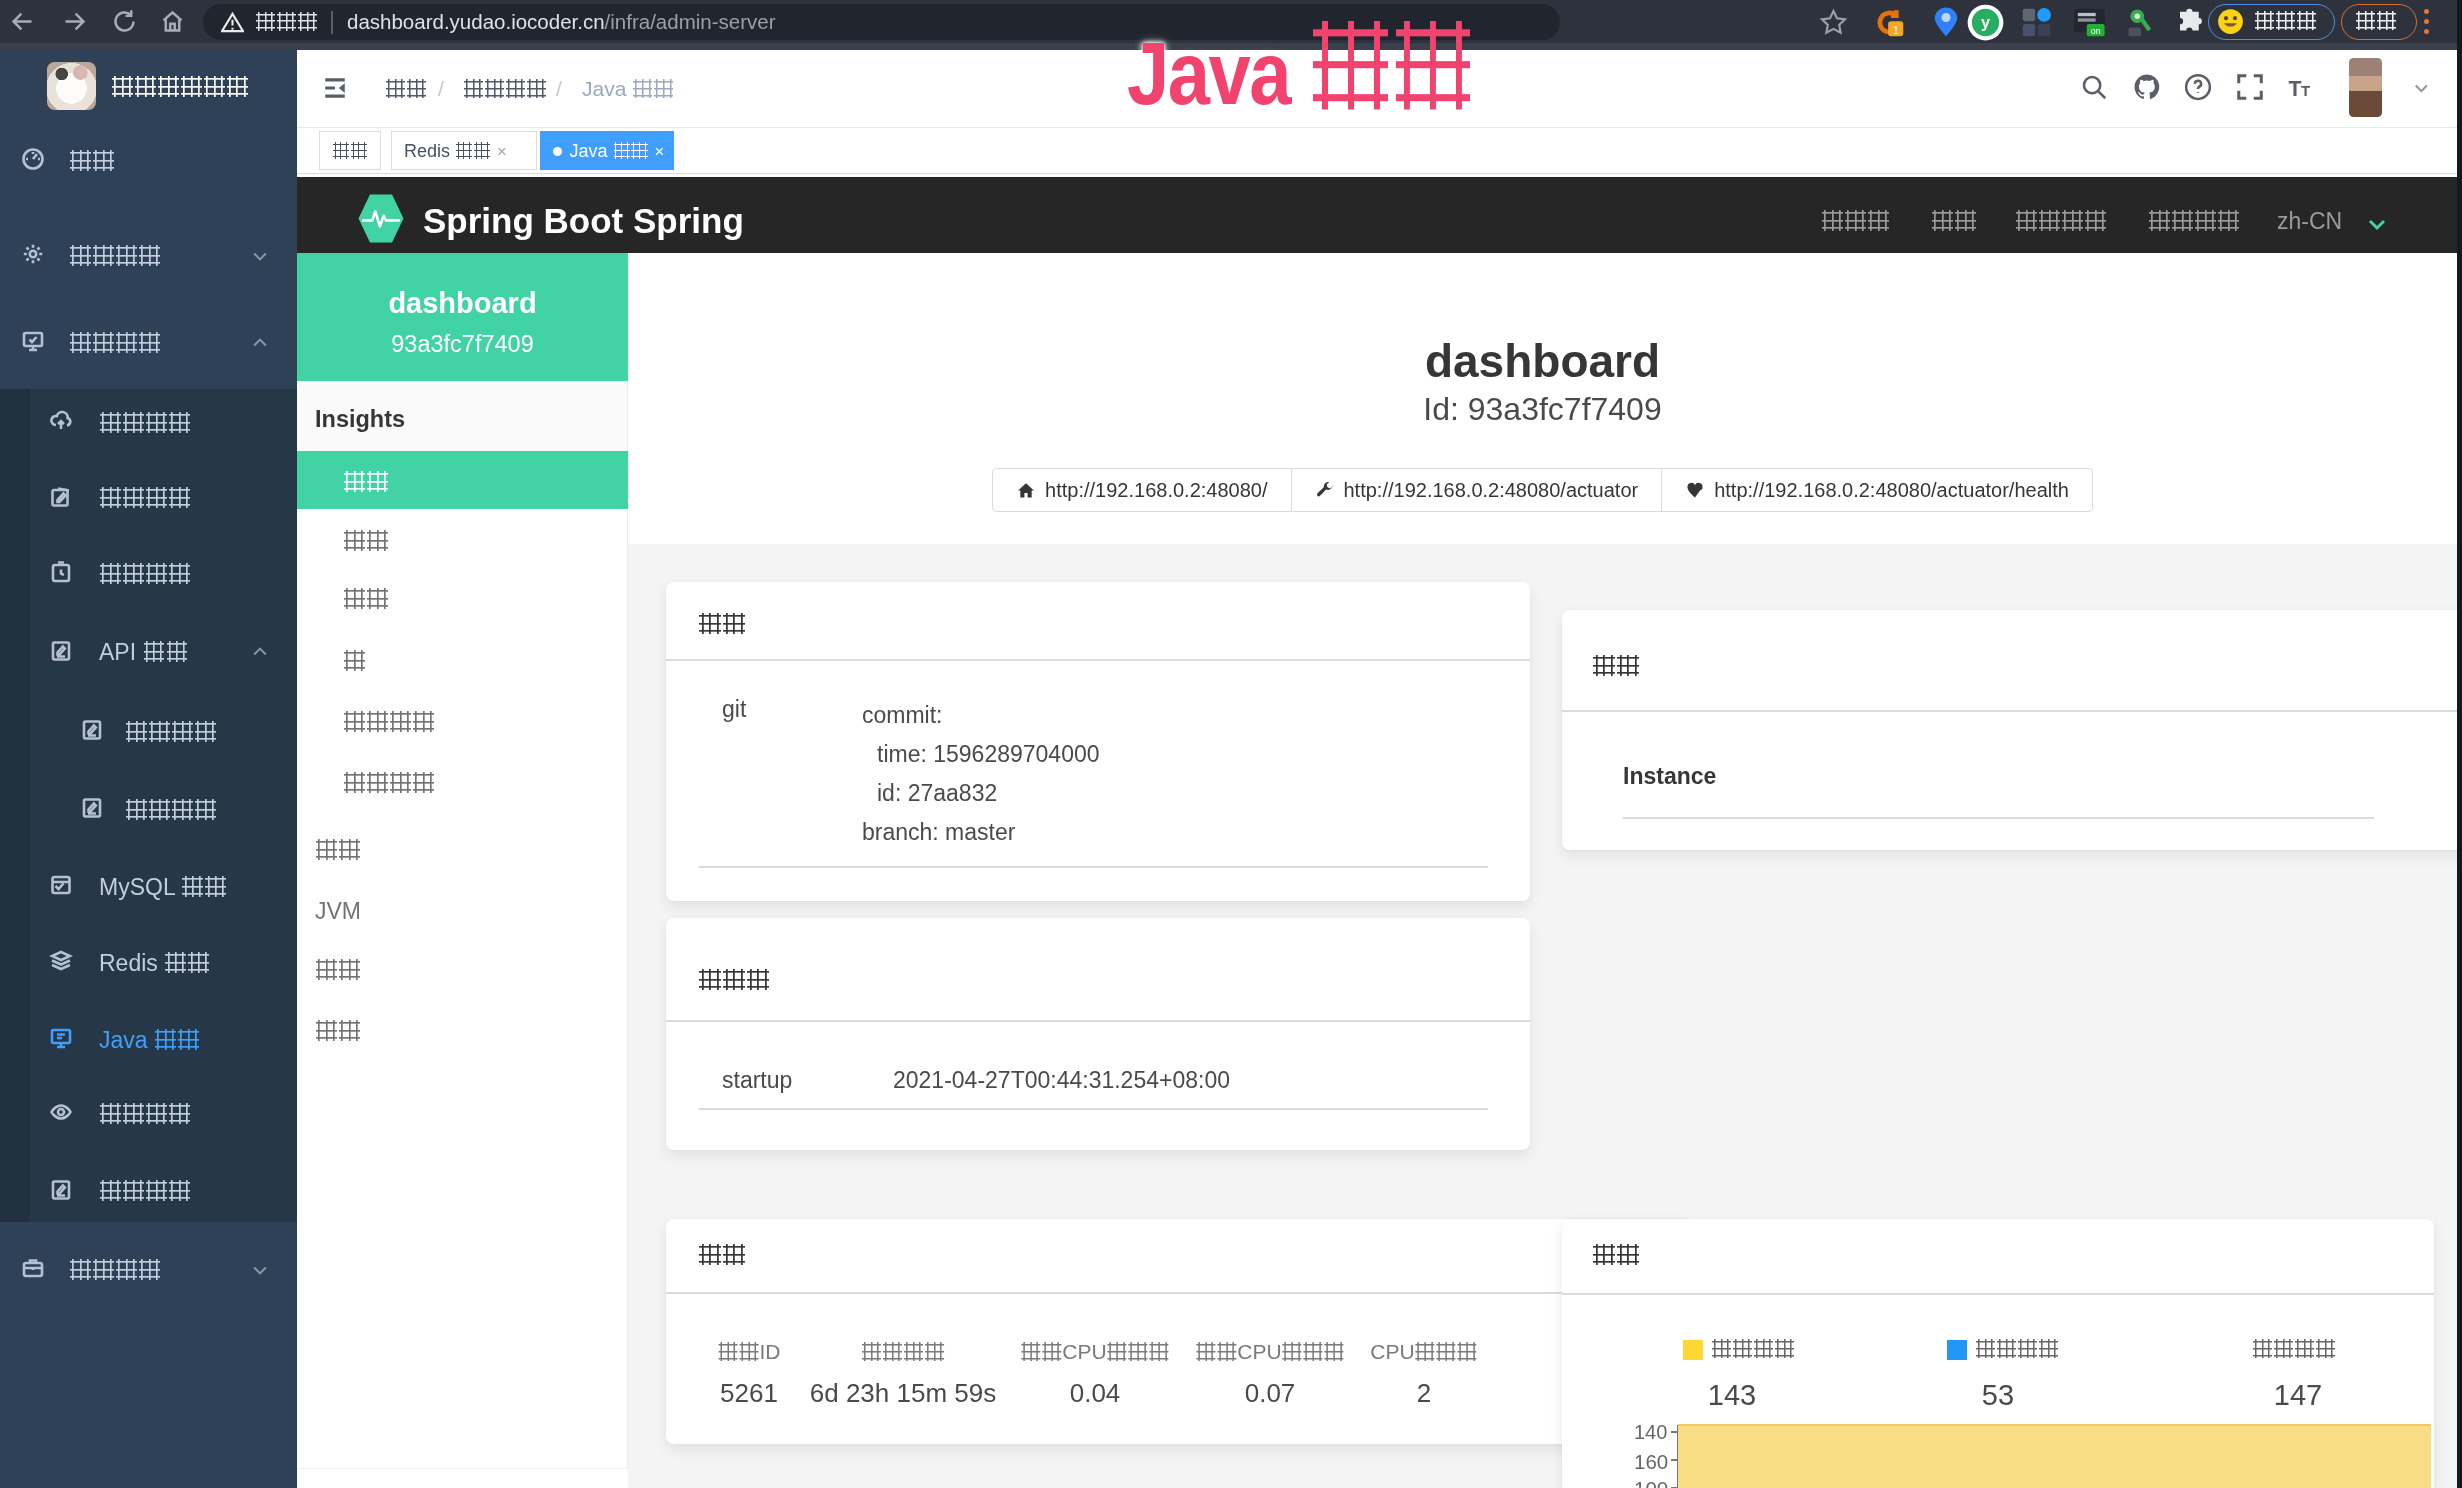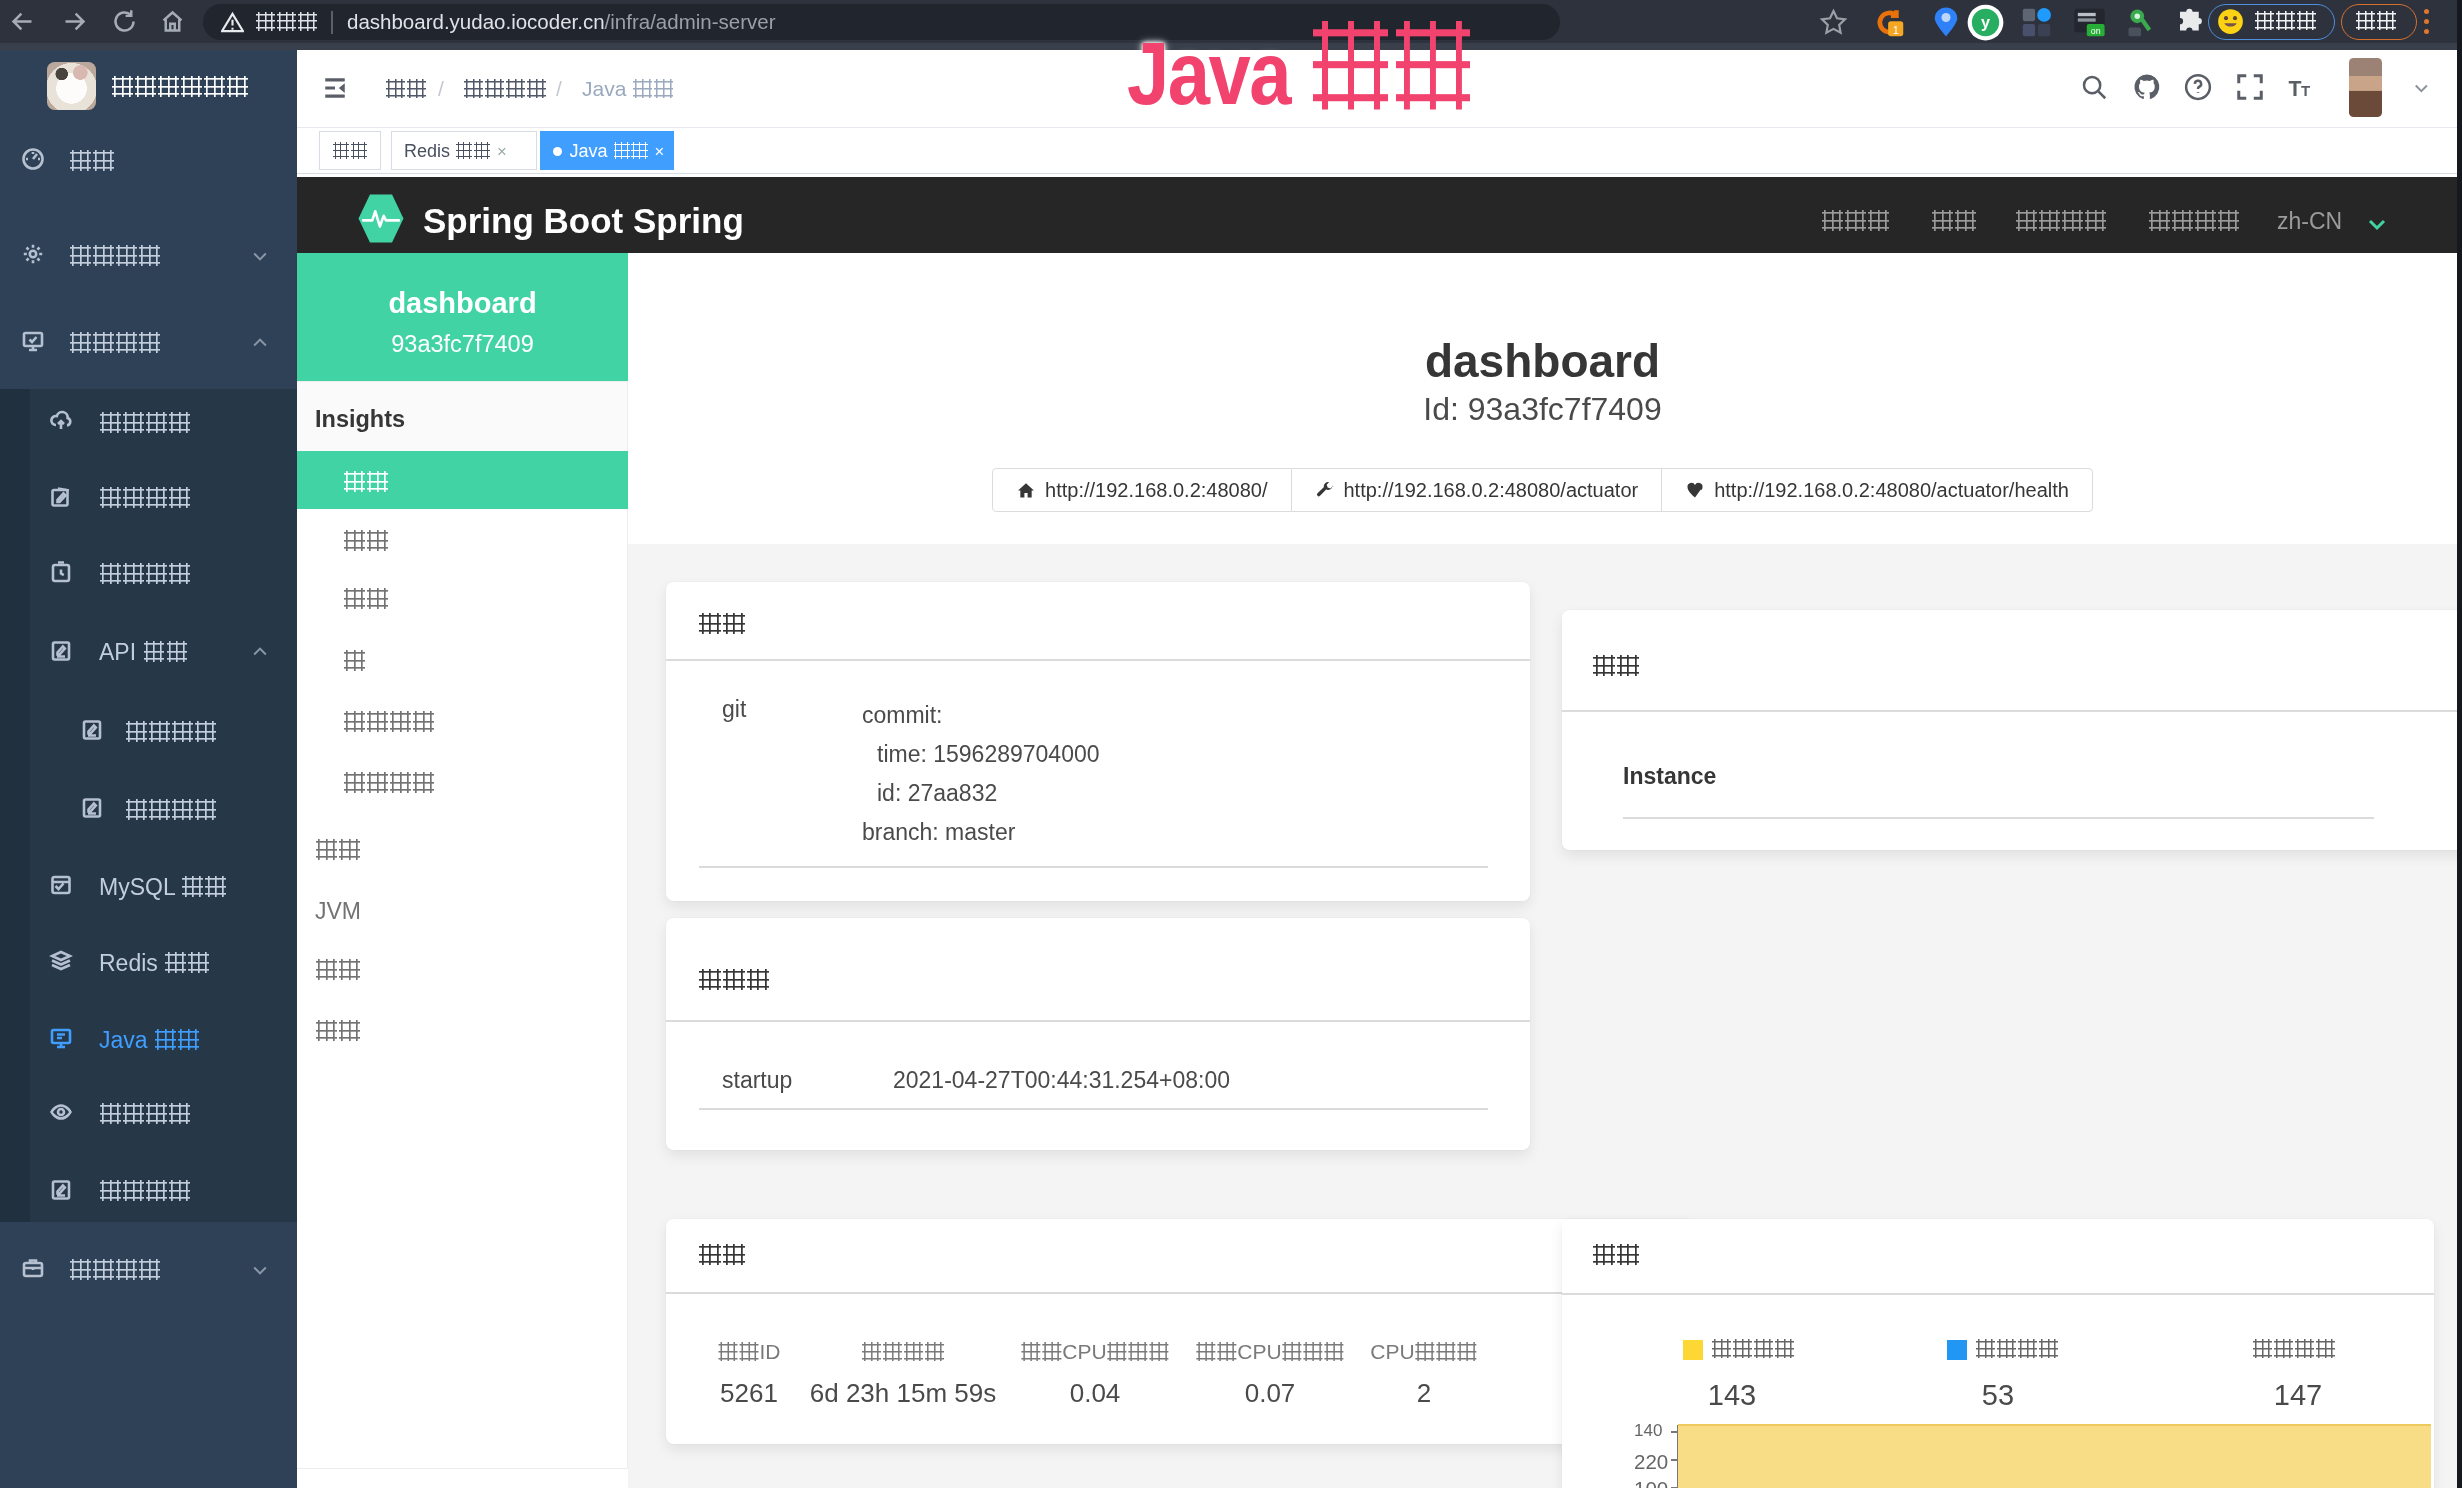--- a/index.html
+++ b/index.html
@@ -351,22 +351,22 @@
 <div class="chead" style="position:absolute;left:30px;top:22px"><i class="c"></i><i class="c"></i></div>
 <div class="cline" style="position:absolute;left:0;top:74px;width:100%"></div>
 <div style="position:absolute;left:121px;top:121px;width:20px;height:20px;background:#fdd835"></div>
 <div style="position:absolute;left:149px;top:118px;font-size:21px;color:#666"><i class="c"></i><i class="c"></i><i class="c"></i><i class="c"></i></div>
 <div style="position:absolute;left:385px;top:121px;width:20px;height:20px;background:#2196f3"></div>
 <div style="position:absolute;left:413px;top:118px;font-size:21px;color:#666"><i class="c"></i><i class="c"></i><i class="c"></i><i class="c"></i></div>
 <div style="position:absolute;left:690px;top:118px;font-size:21px;color:#666"><i class="c"></i><i class="c"></i><i class="c"></i><i class="c"></i></div>
 <div style="position:absolute;left:170px;top:160px;transform:translateX(-50%);font-size:29px;color:#4a4a4a">143</div>
 <div style="position:absolute;left:436px;top:160px;transform:translateX(-50%);font-size:29px;color:#4a4a4a">53</div>
 <div style="position:absolute;left:736px;top:160px;transform:translateX(-50%);font-size:29px;color:#4a4a4a">147</div>
-<div style="position:absolute;left:72px;top:202px;width:33px;text-align:left;font-size:17px;color:#666">140</div>
-<div style="position:absolute;left:72px;top:231px;width:33px;text-align:right;font-size:20.5px;color:#666">220</div>
+<div style="position:absolute;left:72px;top:202px;width:33px;text-align:left;font-size:20px;color:#666">140</div>
+<div style="position:absolute;left:72px;top:231px;width:33px;text-align:right;font-size:20.5px;color:#666">160</div>
 <div style="position:absolute;left:72px;top:258px;width:33px;text-align:right;font-size:20.5px;color:#666">100</div>
 <div style="position:absolute;left:115px;top:206px;width:1.5px;height:69px;background:#777"></div>
 <div style="position:absolute;left:109px;top:212px;width:6px;height:1.5px;background:#777"></div>
 <div style="position:absolute;left:109px;top:240px;width:6px;height:1.5px;background:#777"></div>
 <div style="position:absolute;left:109px;top:268px;width:6px;height:1.5px;background:#777"></div>
 <div style="position:absolute;left:116px;top:205px;width:753px;height:71px;background:#f8dd86;border-top:2.3px solid #eec95e"></div>
 </div>
 <div class="a annot">Java <i class="c"></i><i class="c"></i></div>
 
 <div class="a rstrip"></div>

